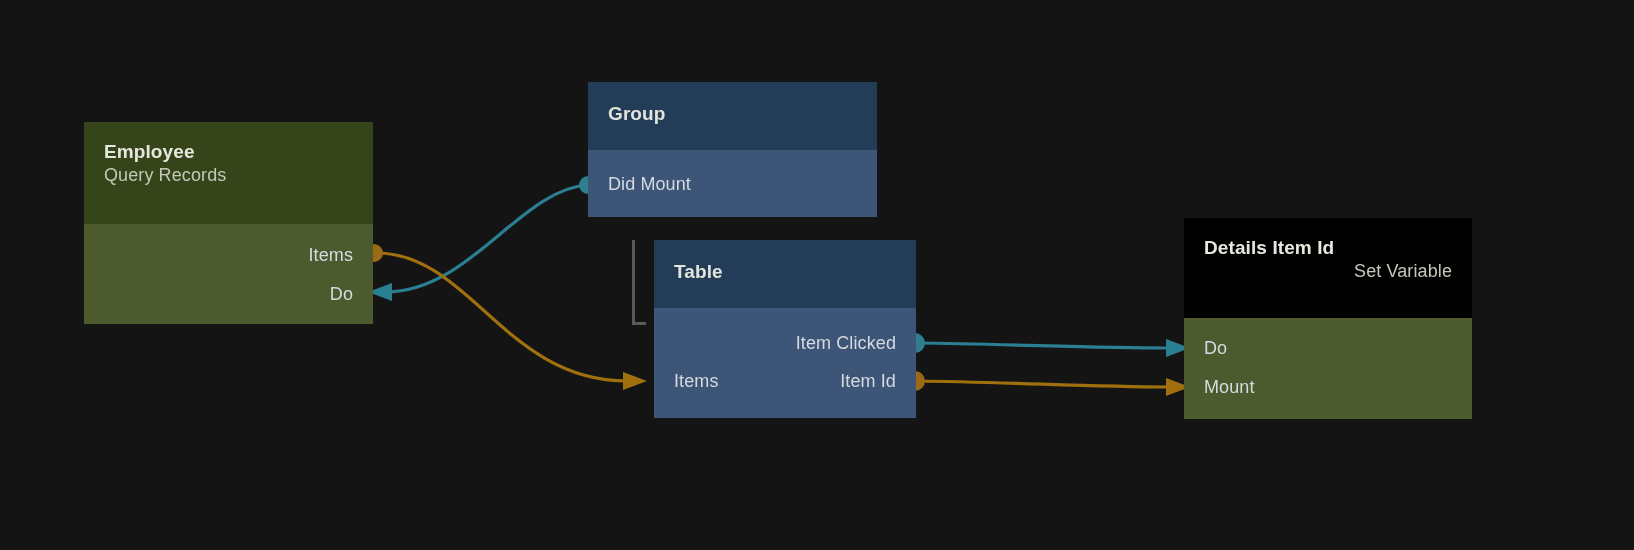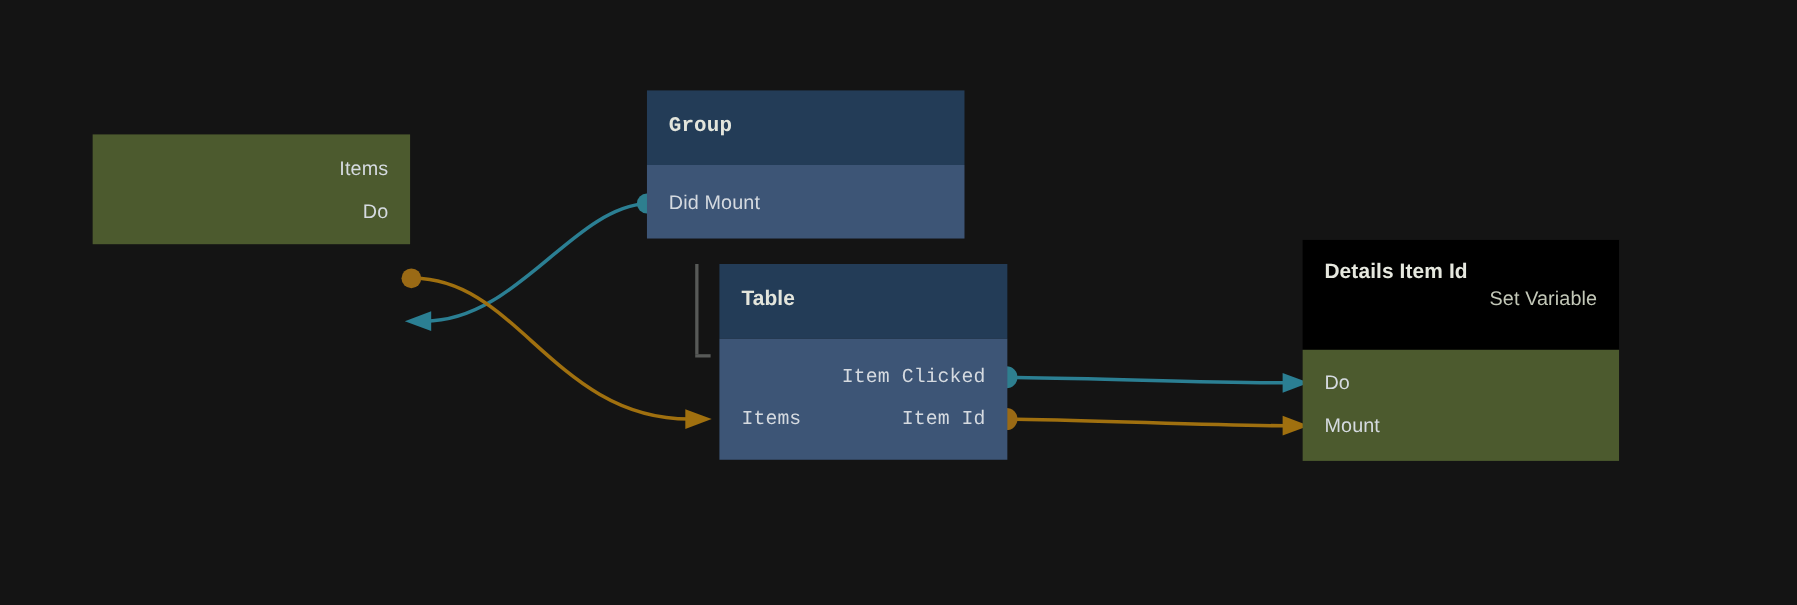--- a/index.html
+++ b/index.html
@@ -68,27 +68,27 @@
 
   
   #node-employee { left: 84px; top: 122px; width: 289px; height: 202px; }
   #node-employee .node-header { background: #36441a; height: 102px; }
   #node-employee .node-body   { background: #4c5a2e; height: 100px; }
   #node-employee .node-title  { color: #e6e8df; }
   #node-employee .node-subtitle { color: #c3c8b8; }
 
   
   #node-group { left: 588px; top: 82px; width: 289px; height: 135px; }
-  #node-group .node-header { background: #233c57; height: 68px; padding-top: 20px; font-family: Liberation Mono, monospace; }
+  #node-group .node-header { background: #233c57; height: 68px; padding-top: 20px; }
   #node-group .node-body   { background: #3d5576; height: 67px; }
 
   
   #node-table { left: 628px; top: 240px; width: 288px; height: 178px; padding-left: 26px; }
   #node-table .node-header { background: #233c57; height: 68px; padding-top: 20px; }
-  #node-table .node-body   { background: #3d5576; height: 138px; font-family: Liberation Mono, monospace; }
+  #node-table .node-body   { background: #3d5576; height: 138px; }
 
   
   #node-details { left: 1184px; top: 218px; width: 288px; height: 201px; }
   #node-details .node-header { background: #000000; height: 100px; }
   #node-details .node-body   { background: #4c5a2e; height: 101px; }
   #node-details .node-title  { color: #e6e8df; }
   #node-details .node-subtitle { color: #c3c8b8; text-align: right; }
 
   
   .group-bracket { position: absolute; }
@@ -129,20 +129,24 @@
     <circle cx="915" cy="343" r="10" fill="#2e7f8f"></circle>
     <circle cx="915" cy="381" r="10" fill="#9a6a15"></circle>
   </svg>
 
   <div class="group-bracket" style="left:632px; top:240px; width:16px; height:85px;">
     <div class="vbar"></div>
     <div class="hbar"></div>
   </div>
 
   <div class="node" id="node-employee">
+    <div class="node-header">
+      <div class="node-title">Employee</div>
+      <div class="node-subtitle">Query Records</div>
+    </div>
     <div class="node-body">
       <div class="port-row right" style="top:19px;">
         <span>Items</span>
       </div>
       <div class="port-row right" style="top:58px;">
         <span>Do</span>
       </div>
     </div>
   </div>
 

